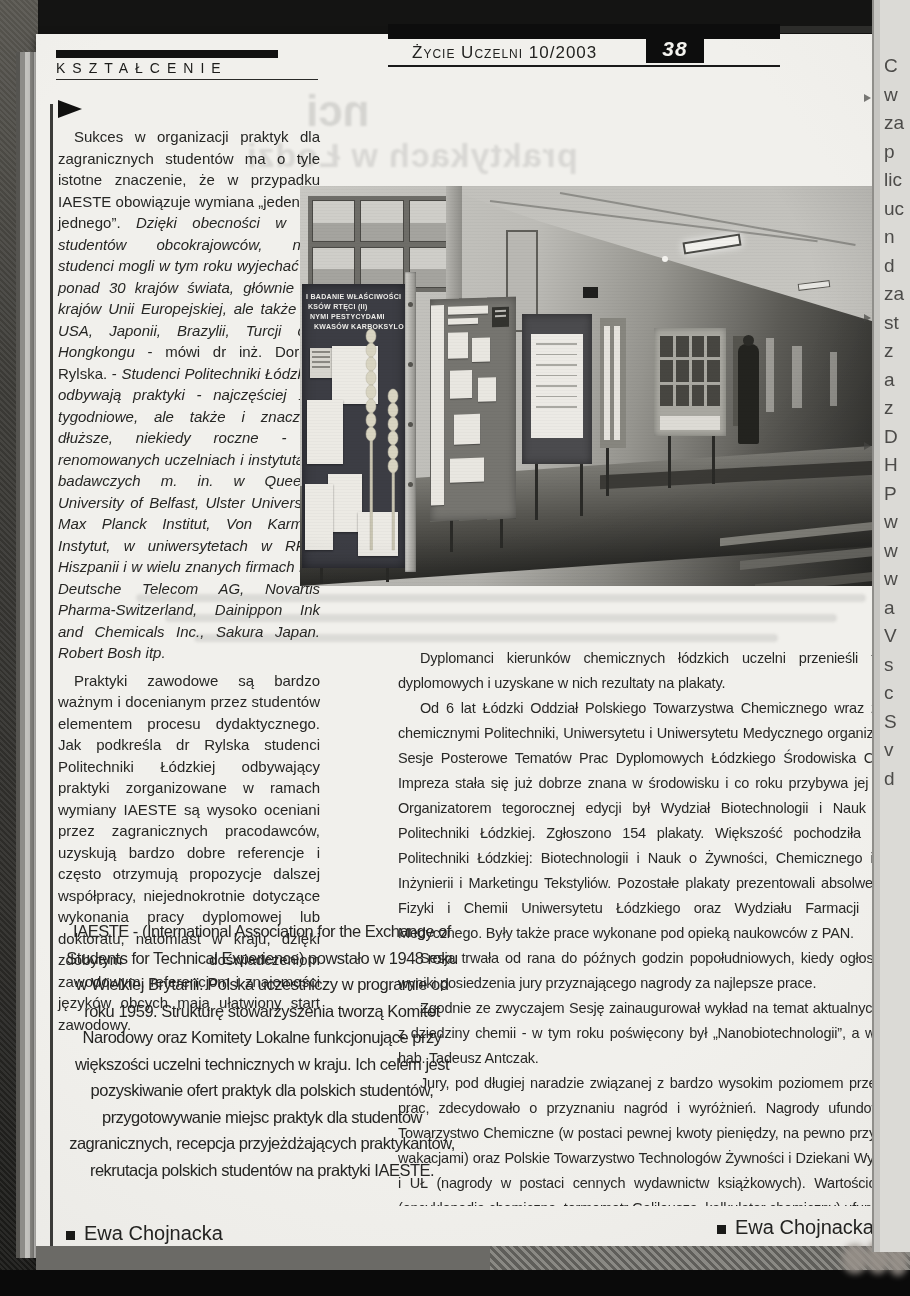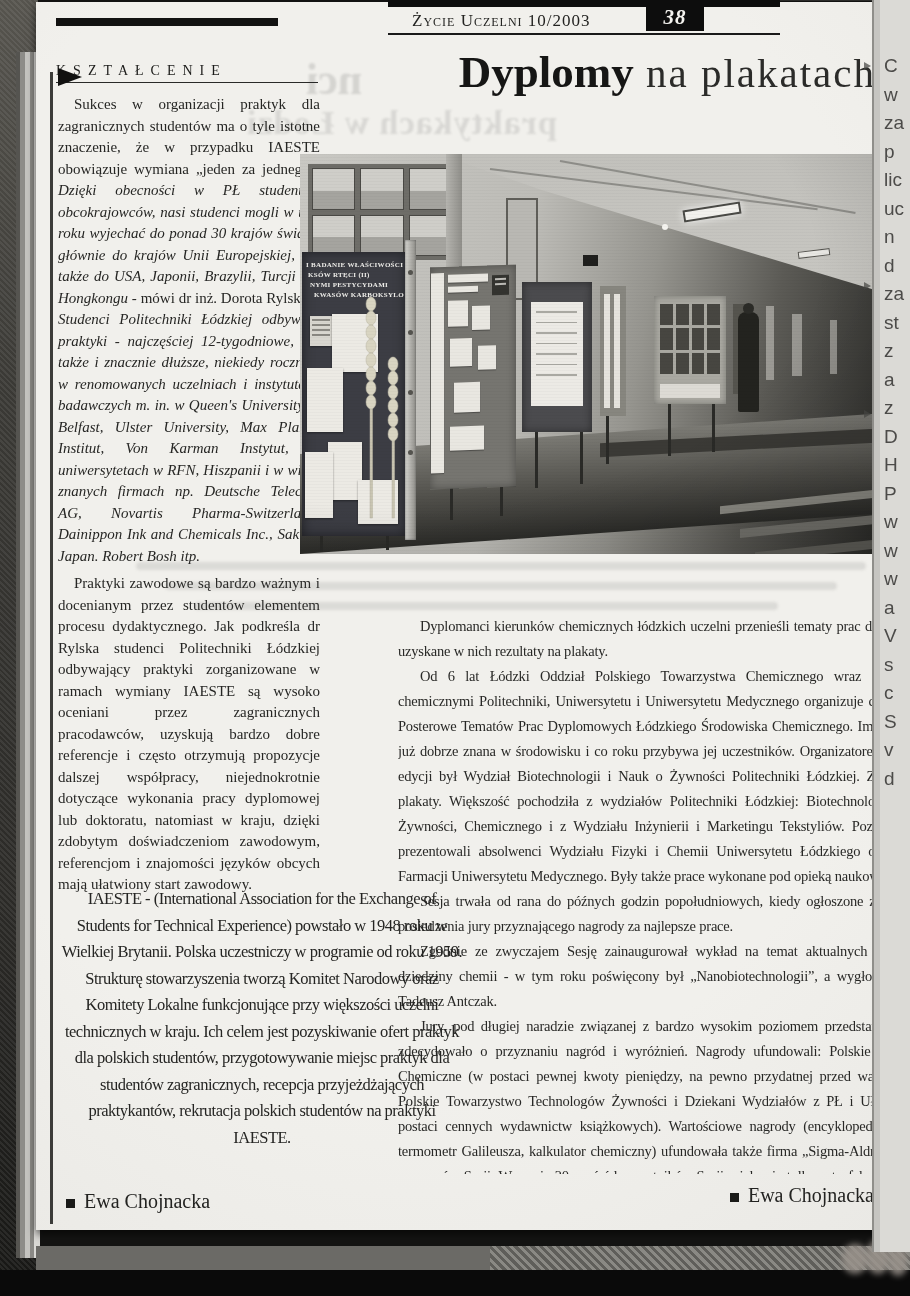--- a/index.html
+++ b/index.html
@@ -16,36 +16,36 @@
   .bottom-strip{position:absolute;left:36px;top:1246px;width:874px;height:28px;
     background:linear-gradient(90deg,#6b6a66 0 52%, transparent 52%),
       repeating-linear-gradient(45deg,#8a8984 0 3px, #5f5e5a 3px 6px);}
   .bottom-black{position:absolute;left:0;top:1270px;width:910px;height:26px;background:#0a0a0a;}
   .finger{position:absolute;background:#9a938c;border-radius:50%;filter:blur(3px);opacity:.85;}
   .f1{left:842px;top:1244px;width:26px;height:30px;}
   .f2{left:866px;top:1240px;width:24px;height:34px;}
   .f3{left:888px;top:1246px;width:20px;height:30px;}
 
   
-  .page{position:absolute;left:36px;top:2px;width:842px;height:1228px;
+  .page{position:absolute;left:36px;top:34px;width:842px;height:1228px;
     background:radial-gradient(110% 90% at 45% 40%, #f1f0ec 55%, #e6e5e1 100%);
-    box-shadow:0 4px 8px rgba(0,0,0,.6);font-family:Liberation Serif, serif;}
+    box-shadow:0 4px 8px rgba(0,0,0,.6);}
   .page-inner{position:absolute;inset:0;color:#2e2d2b;}
 
   .topbar{position:absolute;left:352px;top:-10px;width:392px;height:15px;background:#0d0d0d;}
   .topbar-tail{position:absolute;left:744px;top:-8px;width:130px;height:7px;background:#2c2c2a;}
   .masthead{position:absolute;left:352px;top:7px;width:392px;height:24px;border-bottom:2px solid #1a1a1a;
     font-variant:small-caps;font-size:17px;letter-spacing:1px;color:#232321;}
   .masthead .journal{position:absolute;left:24px;top:2px;}
   .pageno{position:absolute;left:258px;top:-6px;width:58px;height:28px;background:#0d0d0d;color:#f4f3ef;
     font-size:21px;font-weight:bold;font-style:italic;text-align:center;line-height:28px;}
 
   .section-bar{position:absolute;left:20px;top:16px;width:222px;height:8px;background:#121211;}
   .section-label{position:absolute;left:20px;top:26px;width:262px;font-size:14px;letter-spacing:7px;
-    color:#1c1c1a;border-bottom:1.5px solid #2a2a28;padding-bottom:3px;margin-top:35px;}
+    color:#1c1c1a;border-bottom:1.5px solid #2a2a28;padding-bottom:3px;}
 
   .ghost{position:absolute;color:rgba(40,40,40,.14);transform:scaleX(-1);filter:blur(1.2px);
     font-weight:bold;pointer-events:none;}
   .g1{left:270px;top:52px;font-size:44px;}
   .g2{left:210px;top:102px;font-size:34px;letter-spacing:1px;color:rgba(40,40,40,.12);}
 
   .headline{position:absolute;left:360px;top:44px;width:480px;text-align:right;color:#161615;white-space:nowrap;}
   .headline .t-bold{font-size:45px;font-weight:bold;letter-spacing:0;}
   .headline .t-light{font-size:41px;font-weight:normal;letter-spacing:2px;color:#2b2b29;}
 
@@ -207,23 +207,20 @@
         <span class="journal">Życie Uczelni 10/2003</span>
         <span class="pageno">38</span>
       </div>
 
       <div class="section-bar"></div>
       <div class="section-label">KSZTAŁCENIE</div>
 
       <div class="ghost g1">nci</div>
       <div class="ghost g2">praktykach w Łodzi</div>
 
-      <div class="headline">
-        <span class="t-bold">Dyplomy</span><span class="t-light"> na plakatach</span>
-      </div>
 
       <div class="cont-marker"></div>
       <div class="vrule"></div>
 
       <div class="leftcol">
         <p><span>Sukces w organizacji praktyk dla zagranicznych studentów ma o tyle istotne znaczenie, że w przypadku IAESTE obowiązuje wymiana „jeden za jednego”. </span><span class="it">Dzięki obecności w PŁ studentów obcokrajowców, nasi studenci mogli w tym roku wyjechać do ponad 30 krajów świata, głównie do krajów Unii Europejskiej, ale także do USA, Japonii, Brazylii, Turcji czy Hongkongu</span><span> - mówi dr inż. Dorota Rylska. - </span><span class="it">Studenci Politechniki Łódzkiej odbywają praktyki - najczęściej 12-tygodniowe, ale także i znacznie dłuższe, niekiedy roczne - w renomowanych uczelniach i instytutach badawczych m. in. w Queen's University of Belfast, Ulster University, Max Planck Institut, Von Karman Instytut, w uniwersytetach w RFN, Hiszpanii i w wielu znanych firmach np. Deutsche Telecom AG, Novartis Pharma-Switzerland, Dainippon Ink and Chemicals Inc., Sakura Japan. Robert Bosh itp.</span></p>
         <p>Praktyki zawodowe są bardzo ważnym i docenianym przez studentów elementem procesu dydaktycznego. Jak podkreśla dr Rylska studenci Politechniki Łódzkiej odbywający praktyki zorganizowane w ramach wymiany IAESTE są wysoko oceniani przez zagranicznych pracodawców, uzyskują bardzo dobre referencje i często otrzymują propozycje dalszej współpracy, niejednokrotnie dotyczące wykonania pracy dyplomowej lub doktoratu, natomiast w kraju, dzięki zdobytym doświadczeniom zawodowym, referencjom i znajomości języków obcych mają ułatwiony start zawodowy.</p>
       </div>
 
       <div class="photo">

